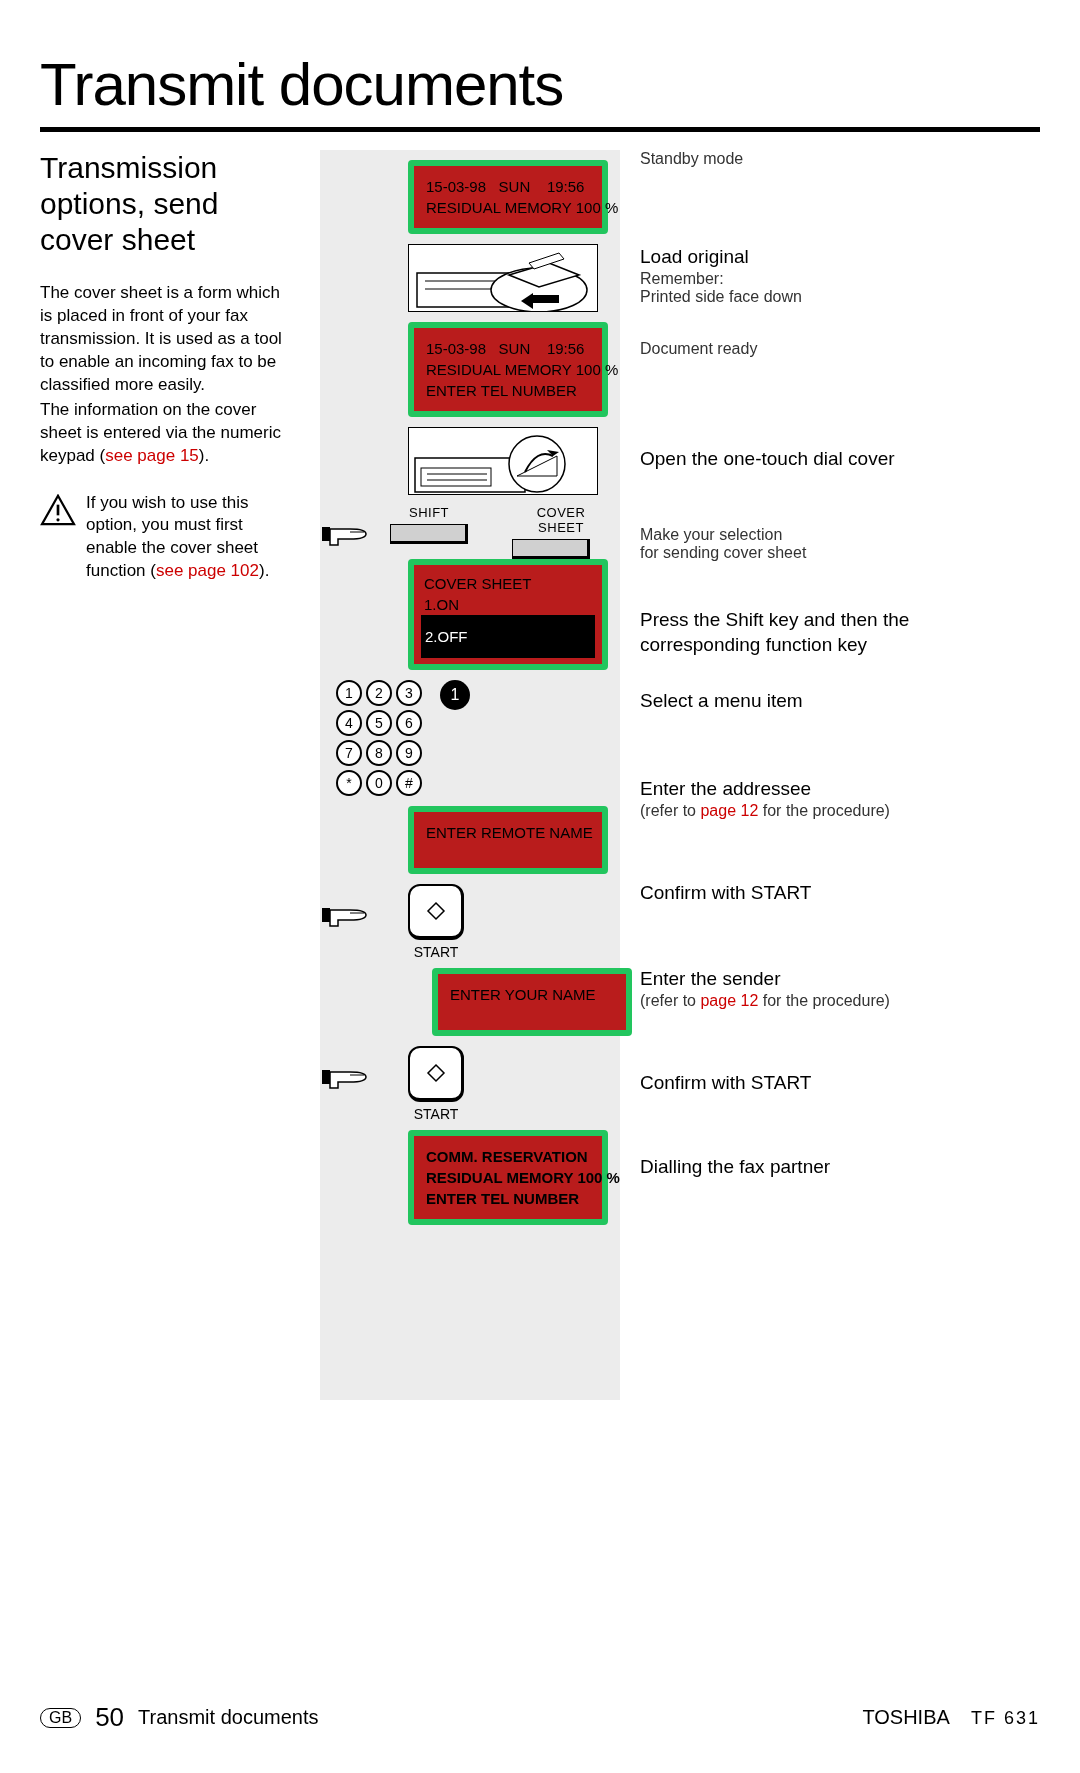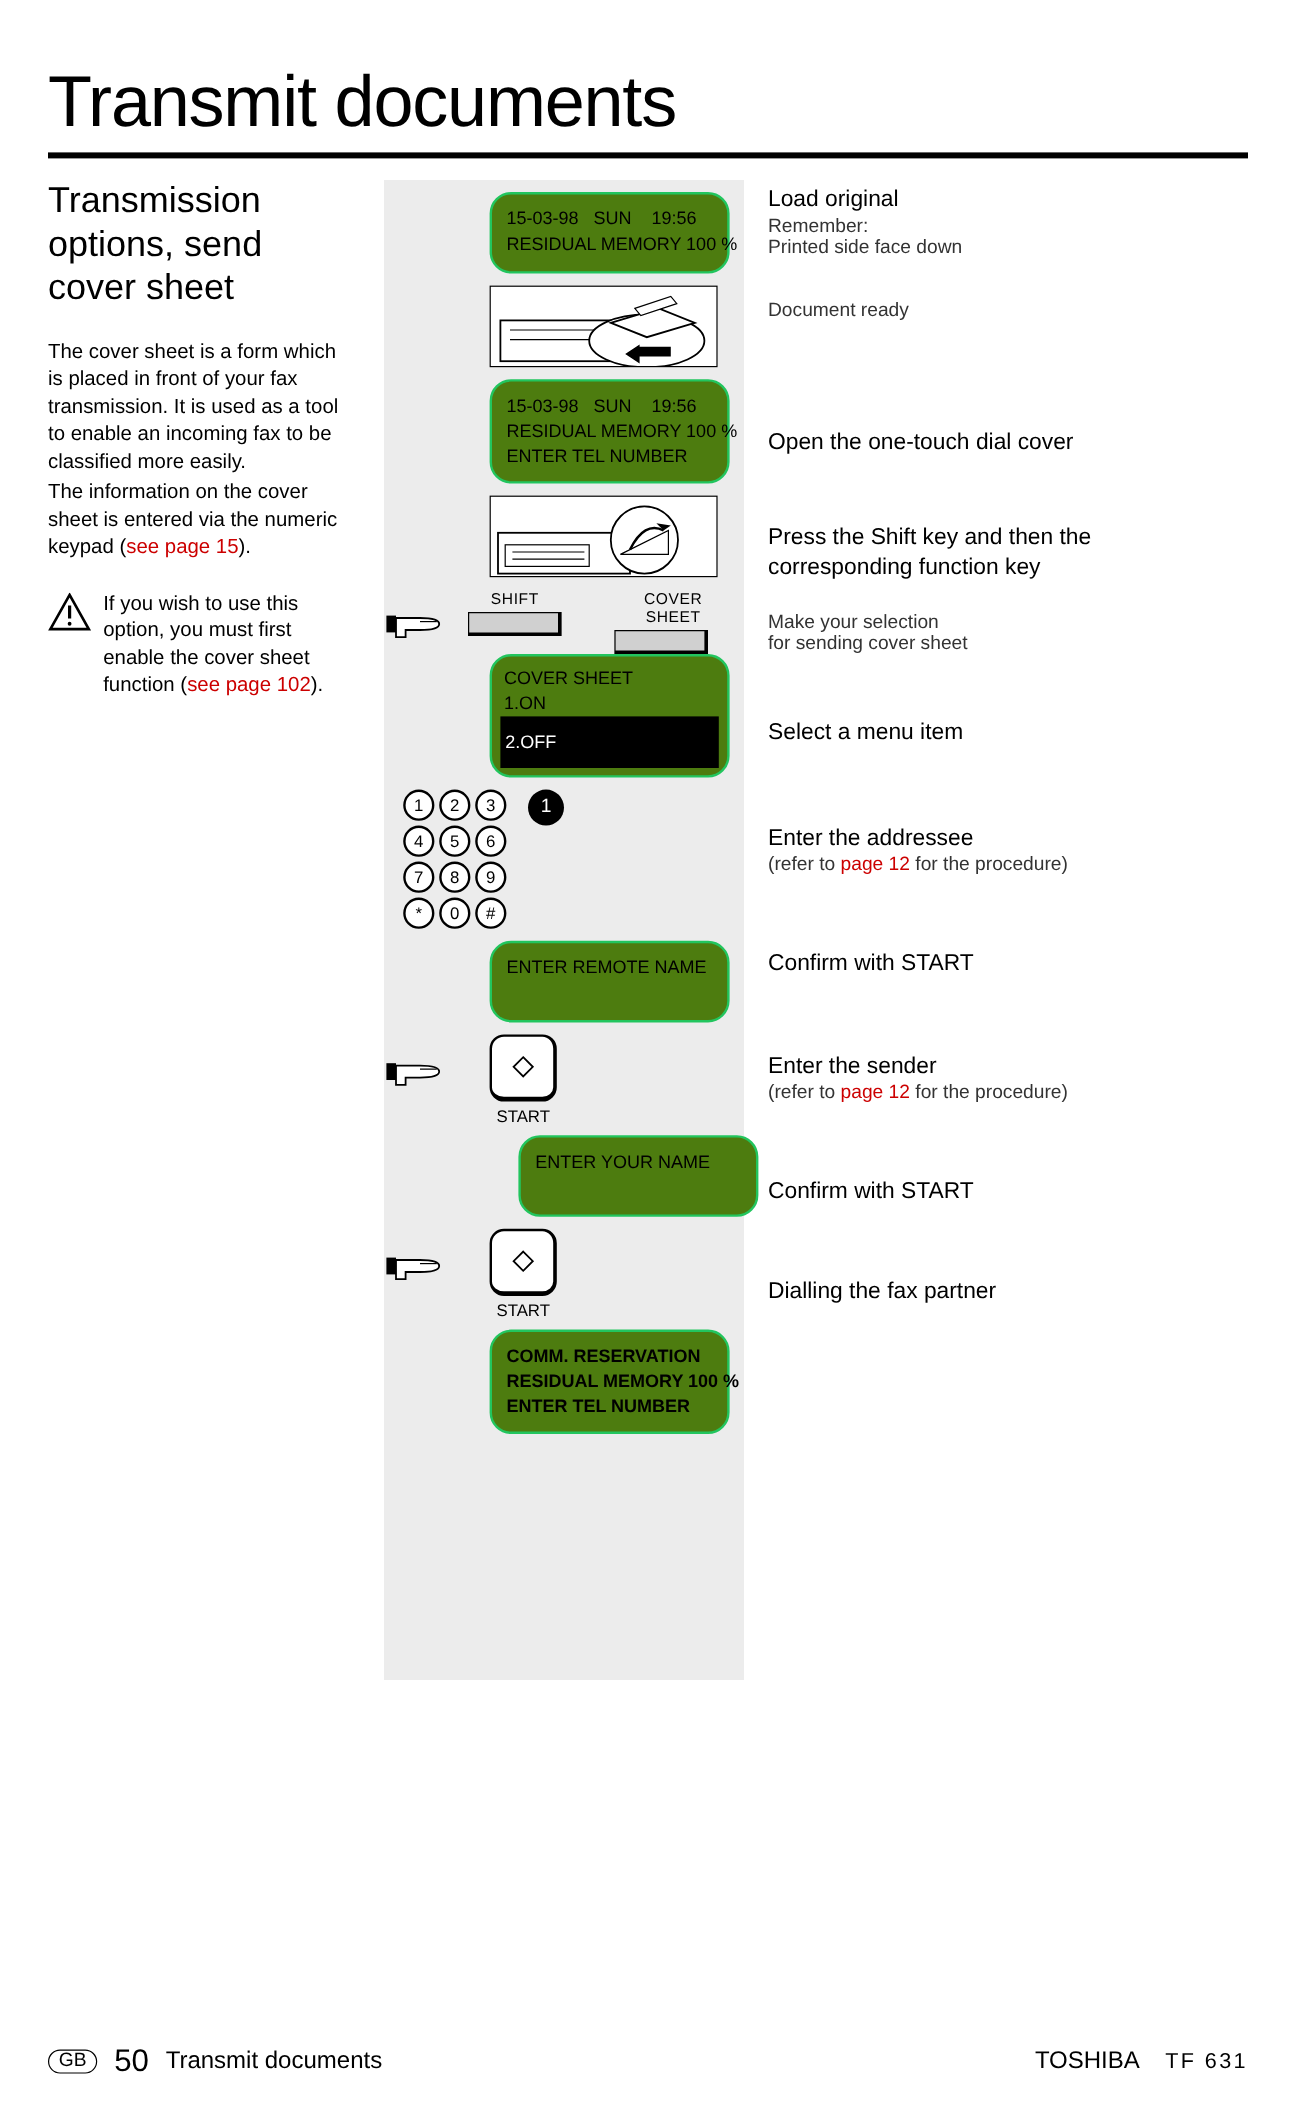--- a/index.html
+++ b/index.html
@@ -65,23 +65,23 @@
     padding: 10px 10px 40px 10px;
     min-height: 1250px;
     position: relative;
   }
   .col-right {
     width: 380px;
     padding-left: 20px;
     font-size: 18px;
   }
   .lcd {
-    background: #4d7c0f;
-    border: 2px solid #22c55e;
-    border-radius: 18px;
+    background: #b91c1c;
+    border: 6px solid #22c55e;
+    border-radius: 4px;
     padding: 10px 12px;
     font-size: 16px;
     line-height: 1.4;
     margin: 0 auto 10px auto;
     width: 200px;
     min-height: 68px;
     font-family: Arial, sans-serif;
   }
   .lcd-line { white-space: pre; font-size: 15px; }
   .lcd-inv {
@@ -288,37 +288,40 @@
 
       <div class="lcd" style="margin-left:78px; min-height:82px;font-weight:bold;">
         <div class="lcd-line">COMM. RESERVATION</div>
         <div class="lcd-line"></div>
         <div class="lcd-line">RESIDUAL MEMORY 100 %</div>
         <div class="lcd-line">ENTER TEL NUMBER</div>
       </div>
     </div>
 
     <div class="col-right">
+      <div class="right-step" style="height:90px;">
+        <div class="right-sub">Standby mode</div>
+      </div>
       <div class="right-step" style="height:100px; padding-top:6px;">
         <h4>Load original</h4>
         <div class="right-sub">Remember:</div>
         <div class="right-sub">Printed side face down</div>
       </div>
       <div class="right-step" style="height:96px;">
         <div class="right-sub">Document ready</div>
       </div>
       <div class="right-step" style="height:90px; padding-top:12px;">
         <h4>Open the one-touch dial cover</h4>
       </div>
-      <div class="right-step" style="height:74px;">
-        <h4 style="line-height:1.3;">Press the Shift key and then the corresponding function key</h4>
-      </div>
       <div class="right-step" style="height:82px;">
         <div class="right-sub">Make your selection</div>
         <div class="right-sub">for sending cover sheet</div>
+      </div>
+      <div class="right-step" style="height:74px;">
+        <h4 style="line-height:1.3;">Press the Shift key and then the corresponding function key</h4>
       </div>
       <div class="right-step" style="height:96px; padding-top:8px;">
         <h4>Select a menu item</h4>
       </div>
       <div class="right-step" style="height:94px;">
         <h4>Enter the addressee</h4>
         <div class="right-sub">
           <span>(refer to </span><span class="red">page 12</span><span> for the procedure)</span>
         </div>
       </div>

